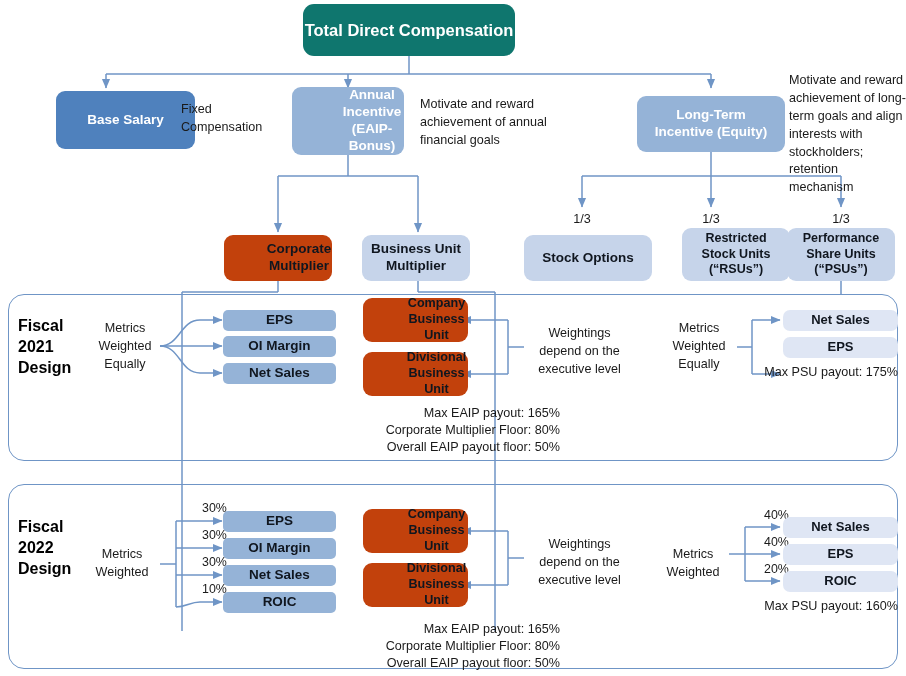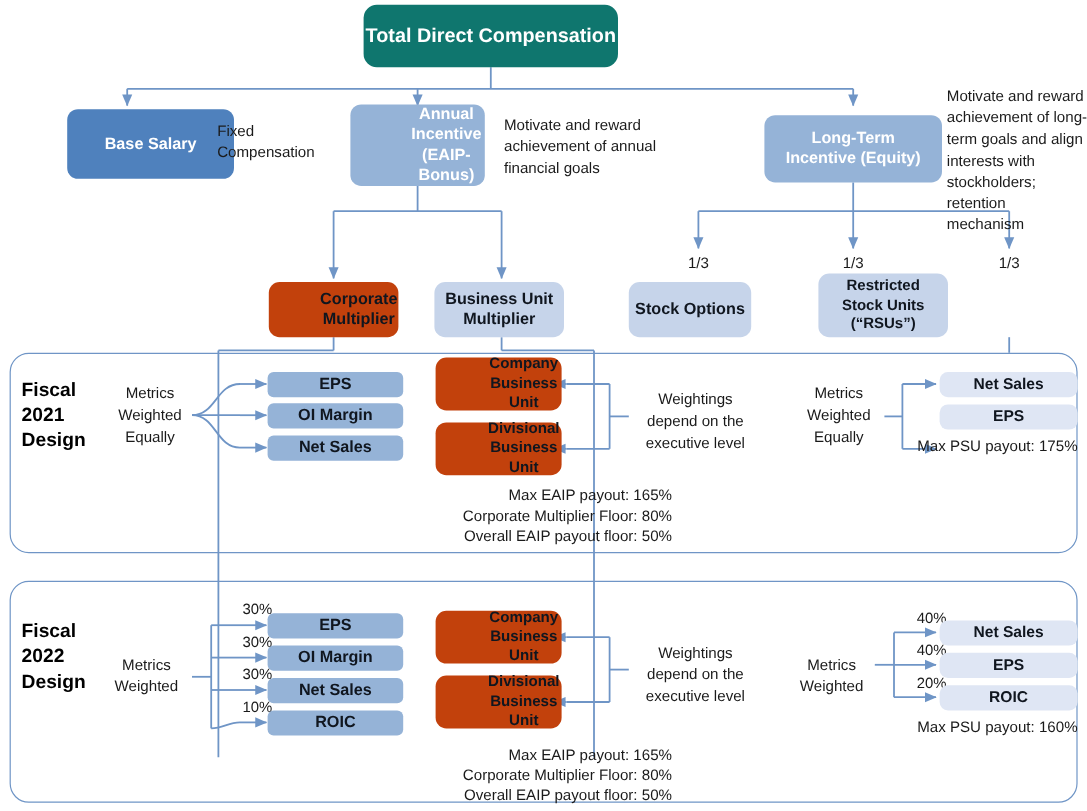--- a/index.html
+++ b/index.html
@@ -170,32 +170,37 @@
   <div class="box b-soft" style="left:224px;top:235px;width:108px;height:46px;">
     <span style="white-space:pre-line;">Corporate
 Multiplier</span>
   </div>
   <div class="box b-pale" style="left:362px;top:235px;width:108px;height:46px;">
     <span style="white-space:pre-line;">Business Unit
 Multiplier</span>
   </div>
 
   <div class="frac" style="left:552px;top:212px;width:60px;">1/3</div>
-  <div class="box b-pale" style="left:524px;top:235px;width:102px;height:46px;">
+  <div class="box b-pale" style="left:524px;top:235px;width:128px;height:46px;">
     <span>Stock Options</span>
   </div>
 
   <div class="frac" style="left:681px;top:212px;width:60px;">1/3</div>
   <div class="box b-pale" style="left:657px;top:228px;width:108px;height:53px;font-size:12.5px;margin-left:25px;">
     <span style="white-space:pre-line;">Restricted
 Stock Units
 (“RSUs”)</span>
   </div>
 
   <div class="frac" style="left:811px;top:212px;width:60px;">1/3</div>
+  <div class="box b-pale" style="left:787px;top:228px;width:108px;height:53px;font-size:12.5px;">
+    <span style="white-space:pre-line;">Performance
+Share Units
+(“PSUs”)</span>
+  </div>
 
   <div class="panel" style="left:8px;top:294px;width:890px;height:167px;"></div>
 
   <div class="panel-title" style="left:18px;top:316px;width:90px;">Fiscal
 2021
 Design</div>
 
   <div class="note center" style="left:86px;top:320px;width:78px;">Metrics
 Weighted
 Equally</div>

